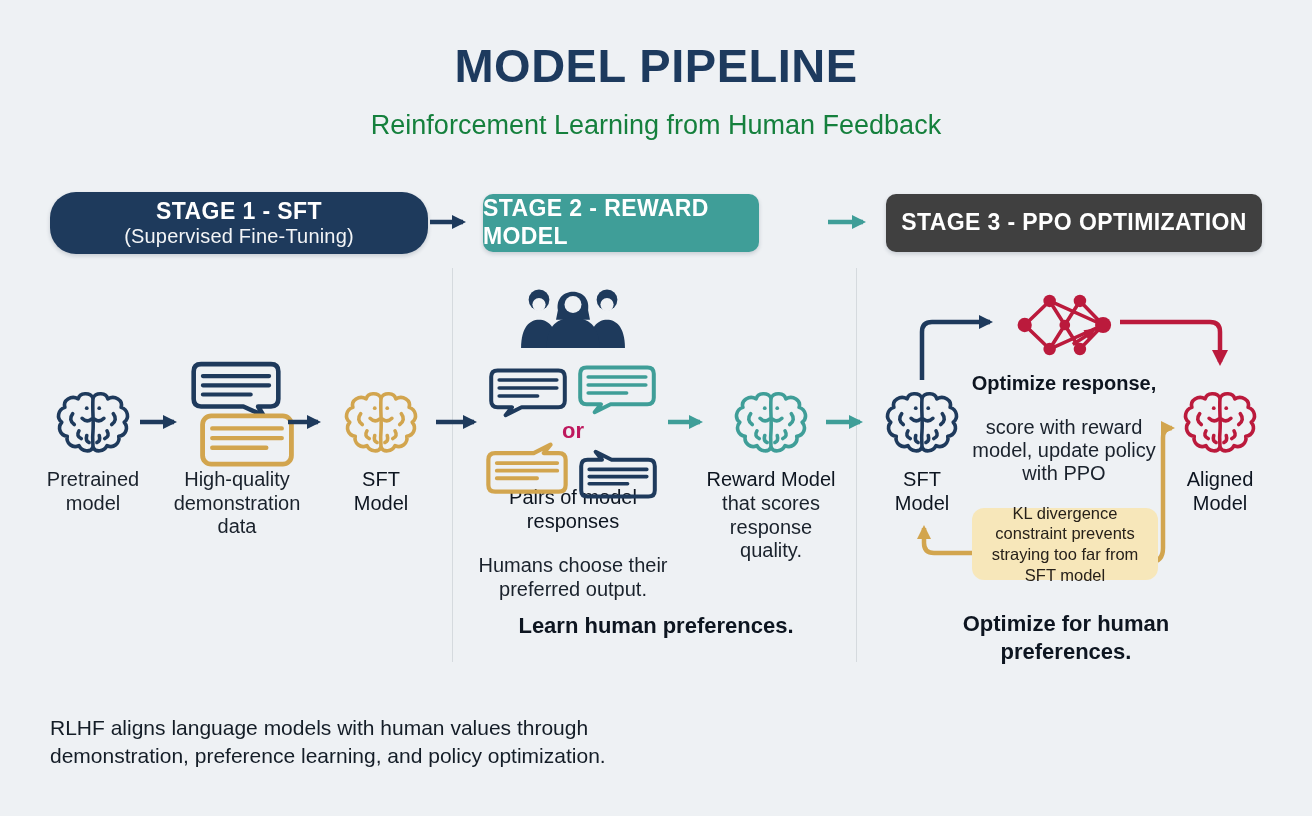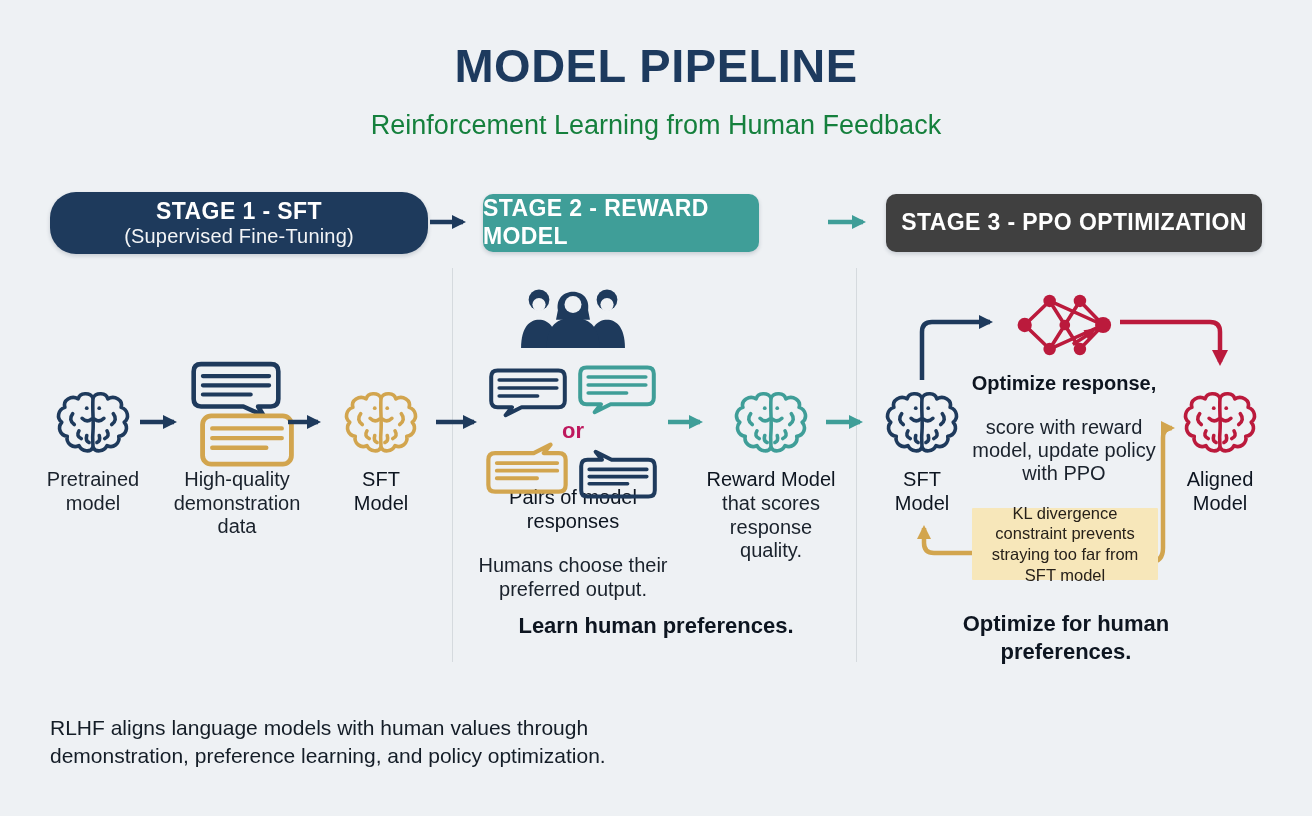--- a/index.html
+++ b/index.html
@@ -27,21 +27,21 @@
   .divider{width:1px;background:#d5dade;top:268px;height:394px;}
   .div1{left:452px;} .div2{left:856px;}
 
   
   .lbl{font-size:20px;line-height:1.18;color:#1a222c;}
   .lbl.bold{font-weight:400;color:#0d1520;}
   .summary{font-size:22px;font-weight:700;color:#0d1520;line-height:1.25;}
   .footer{left:50px;top:714px;width:590px;font-size:21px;line-height:1.35;color:#141d27;}
 
   .kl-box{
-    left:972px;top:508px;width:186px;height:72px;background:#f7e7ba;border-radius:1px;
+    left:972px;top:508px;width:186px;height:72px;background:#f7e7ba;border-radius:12px;
     display:flex;align-items:center;justify-content:center;text-align:center;
     font-size:16.5px;line-height:1.25;color:#27211a;padding:4px 6px;box-sizing:border-box;z-index:4;
   }
   .or-lbl{left:552px;top:418px;width:42px;font-size:22px;font-weight:700;color:#be185d;text-align:center;}
   .proc-lead{font-size:20px;font-weight:700;color:#0d1520;line-height:1.15;}
   .proc-rest{font-size:20px;color:#1a222c;line-height:1.15;margin-top:20px;}
 
   svg{display:block;}
   .overlay{left:0;top:0;z-index:3;pointer-events:none;}
   .icon{z-index:2;}

